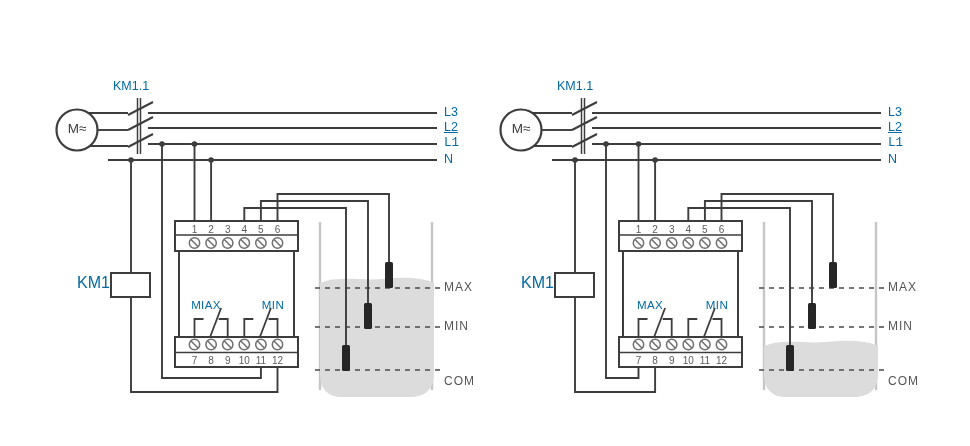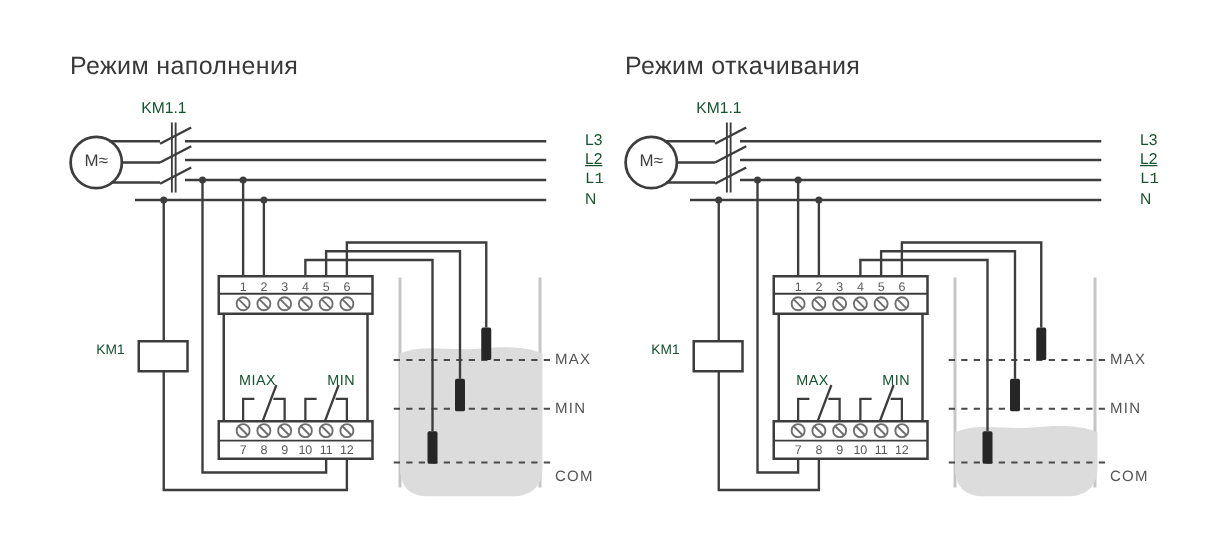--- a/index.html
+++ b/index.html
@@ -2,26 +2,26 @@
 <html><head>
 <meta charset="utf-8">
 <style>
   html,body{margin:0;padding:0;background:#fff;}
   #canvas{position:relative;width:970px;height:446px;background:#ffffff;overflow:hidden;
           font-family:"Liberation Sans",sans-serif;}
   .diagram{position:absolute;top:30px;width:450px;height:412px;}
   .diagram.left{left:20px;}
   .diagram.right{left:464px;}
   .diagram svg{position:absolute;left:0;top:0;}
-  .lbl{position:absolute;color:#14532d;white-space:nowrap;}
+  .lbl{position:absolute;color:#0369a1;white-space:nowrap;}
   .title{left:36px;top:12px;font-size:20px;letter-spacing:.3px;color:#383838;}
   .km11{left:93px;top:49px;font-size:12.5px;}
-  .km1{left:57px;top:244px;font-size:11px;}
+  .km1{left:57px;top:244px;font-size:16px;}
   .motor-label{left:39px;top:91px;width:36px;text-align:center;font-size:13.5px;color:#3d3d3d;}
-  .lline{left:448px;font-size:12.5px;}
+  .lline{left:424px;font-size:12.5px;}
   .l3{top:75px;} .l2{top:90px;text-decoration:underline;} .l1{top:106px;font-family:Liberation Mono, monospace;} .ln{top:122px;}
   .clabel{top:269px;width:52px;text-align:center;font-size:11.5px;letter-spacing:.4px;}
   .cmax{left:160px;} .cmin{left:227px;}
   .lvl{left:424px;font-size:12px;letter-spacing:1px;color:#555;}
   .lvlmax{top:250px;} .lvlmin{top:289px;} .lvlcom{top:344px;}
   svg text{font-family:"Liberation Sans",sans-serif;fill:#5a5a5a;}
 </style>
 </head>
 <body>
 
@@ -125,21 +125,20 @@
           <g>
             <path d="M174.5,114 V191" fill="none" stroke="#3d3d3d" stroke-width="1.9"></path>
             <path d="M191.1,130 V191" fill="none" stroke="#3d3d3d" stroke-width="1.9"></path>
             <path d="M111,130 V243" fill="none" stroke="#3d3d3d" stroke-width="1.9"></path>
             <rect x="91" y="243" width="39" height="24" fill="#fff" stroke="#3d3d3d" stroke-width="2"></rect>
             <path d="M142,114 V348 H240.9 V336.5" fill="none" stroke="#3d3d3d" stroke-width="1.9"></path>
             <path d="M111,267 V362 H257.5 V336.5" fill="none" stroke="#3d3d3d" stroke-width="1.9"></path>
           </g>
         </g>
       </svg>
-    <span class="lbl title">Режим наполнения</span>
     <span class="lbl km11">KM1.1</span>
     <span class="lbl km1">KM1</span>
     <span class="lbl motor-label">M≈</span>
     <span class="lbl lline l3">L3</span>
     <span class="lbl lline l2">L2</span>
     <span class="lbl lline l1">L1</span>
     <span class="lbl lline ln">N</span>
     <span class="lbl clabel cmax">MIAX</span>
     <span class="lbl clabel cmin">MIN</span>
     <span class="lbl lvl lvlmax">MAX</span>
@@ -245,21 +244,20 @@
           <g>
             <path d="M174.5,114 V191" fill="none" stroke="#3d3d3d" stroke-width="1.9"></path>
             <path d="M191.1,130 V191" fill="none" stroke="#3d3d3d" stroke-width="1.9"></path>
             <path d="M111,130 V243" fill="none" stroke="#3d3d3d" stroke-width="1.9"></path>
             <rect x="91" y="243" width="39" height="24" fill="#fff" stroke="#3d3d3d" stroke-width="2"></rect>
             <path d="M142,114 V348 H174.5 V336.5" fill="none" stroke="#3d3d3d" stroke-width="1.9"></path>
             <path d="M111,267 V362 H191.1 V336.5" fill="none" stroke="#3d3d3d" stroke-width="1.9"></path>
           </g>
         </g>
       </svg>
-    <span class="lbl title">Режим откачивания</span>
     <span class="lbl km11">KM1.1</span>
     <span class="lbl km1">KM1</span>
     <span class="lbl motor-label">M≈</span>
     <span class="lbl lline l3">L3</span>
     <span class="lbl lline l2">L2</span>
     <span class="lbl lline l1">L1</span>
     <span class="lbl lline ln">N</span>
     <span class="lbl clabel cmax">MAX</span>
     <span class="lbl clabel cmin">MIN</span>
     <span class="lbl lvl lvlmax">MAX</span>

